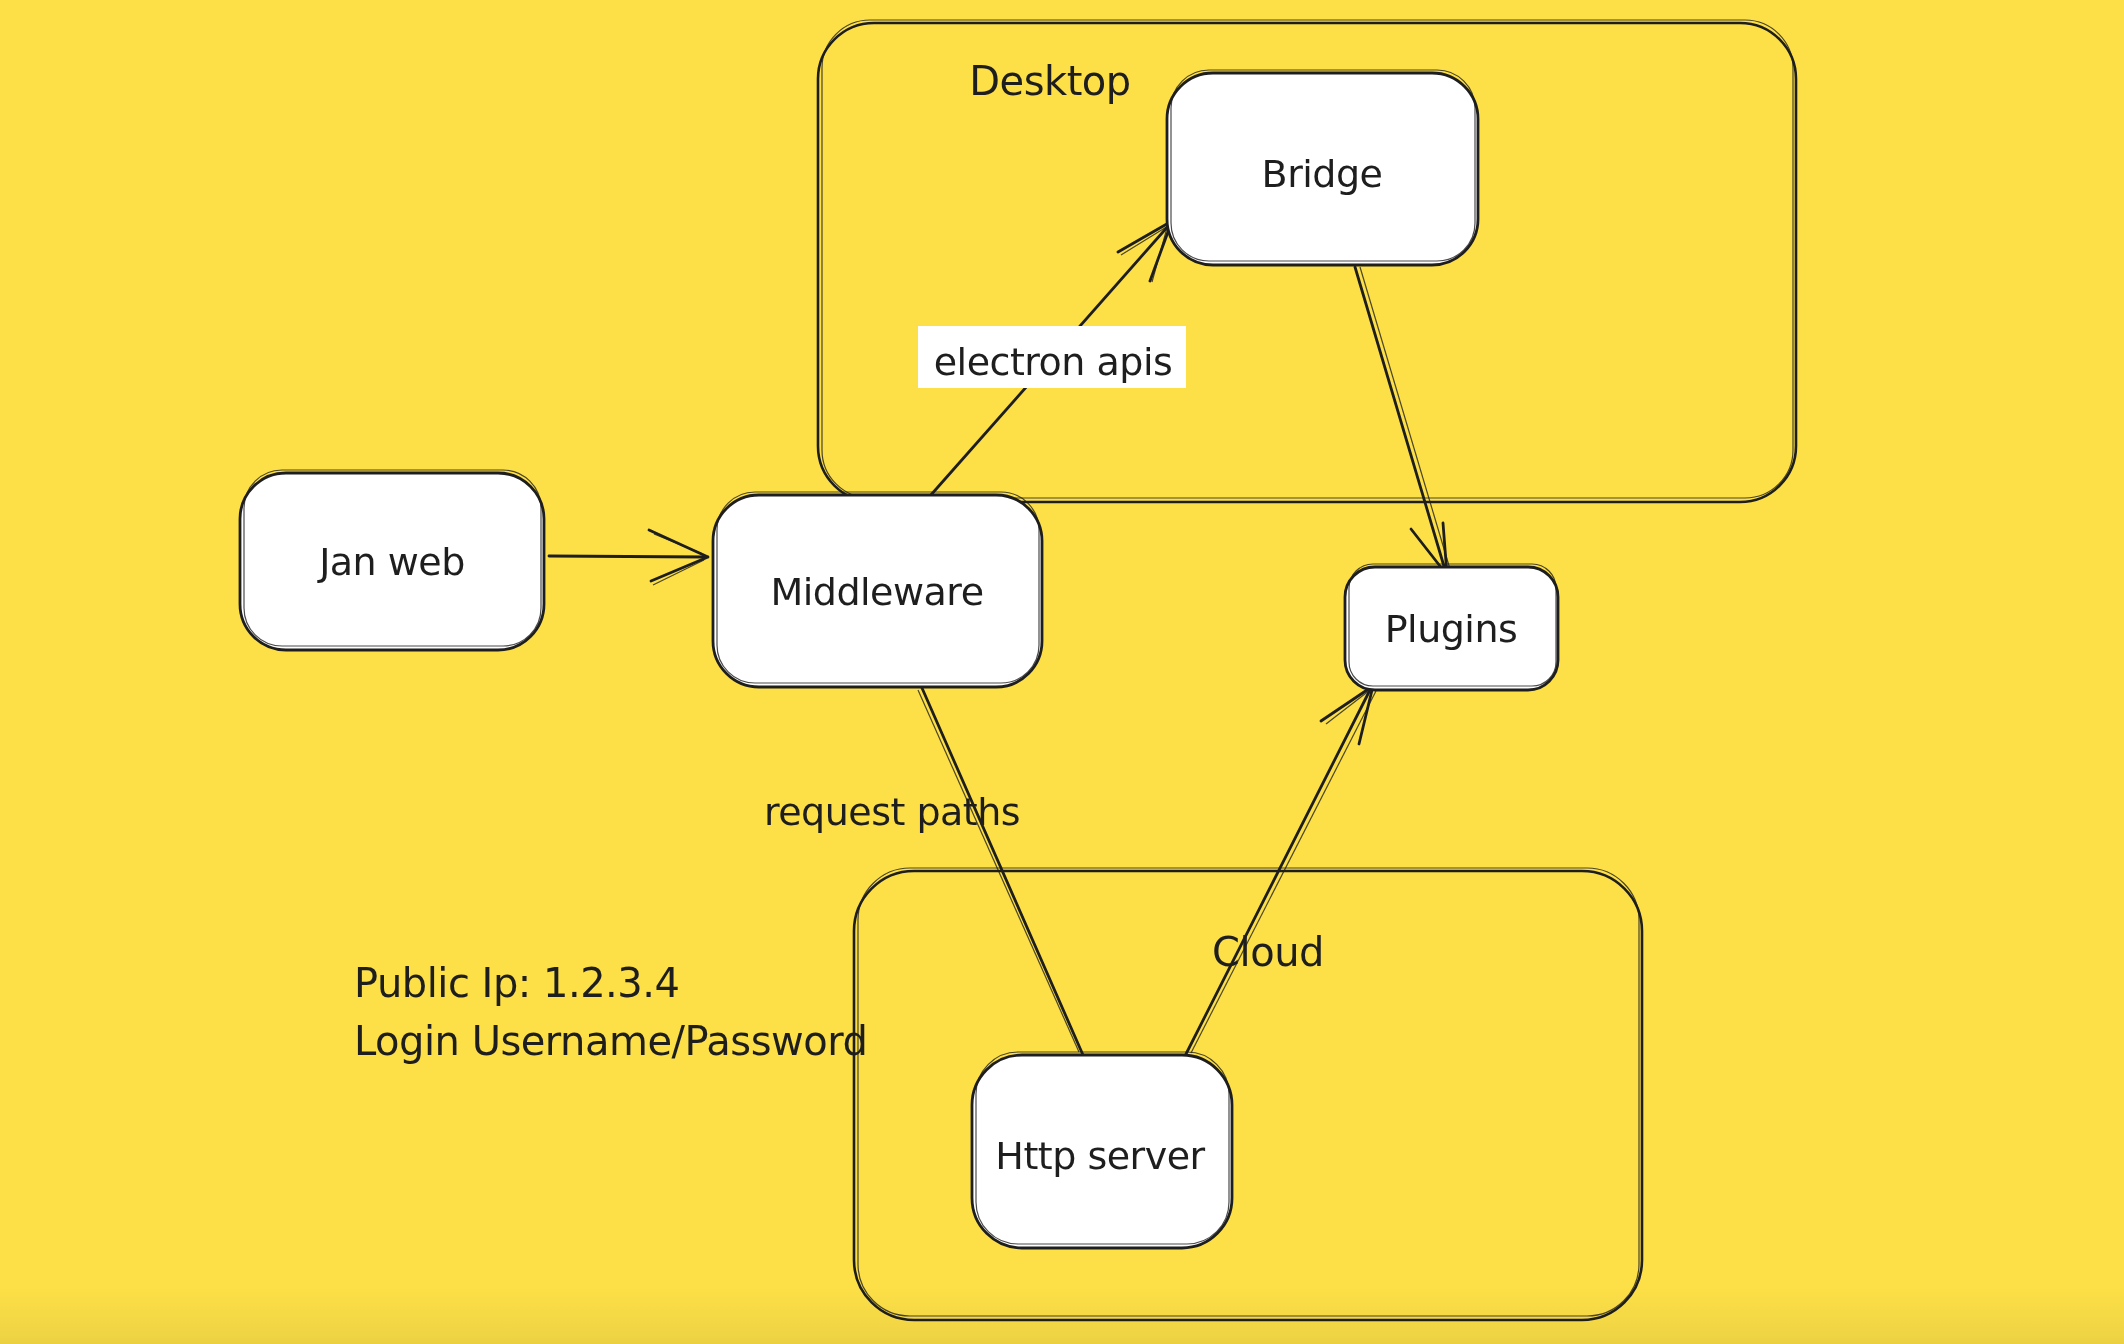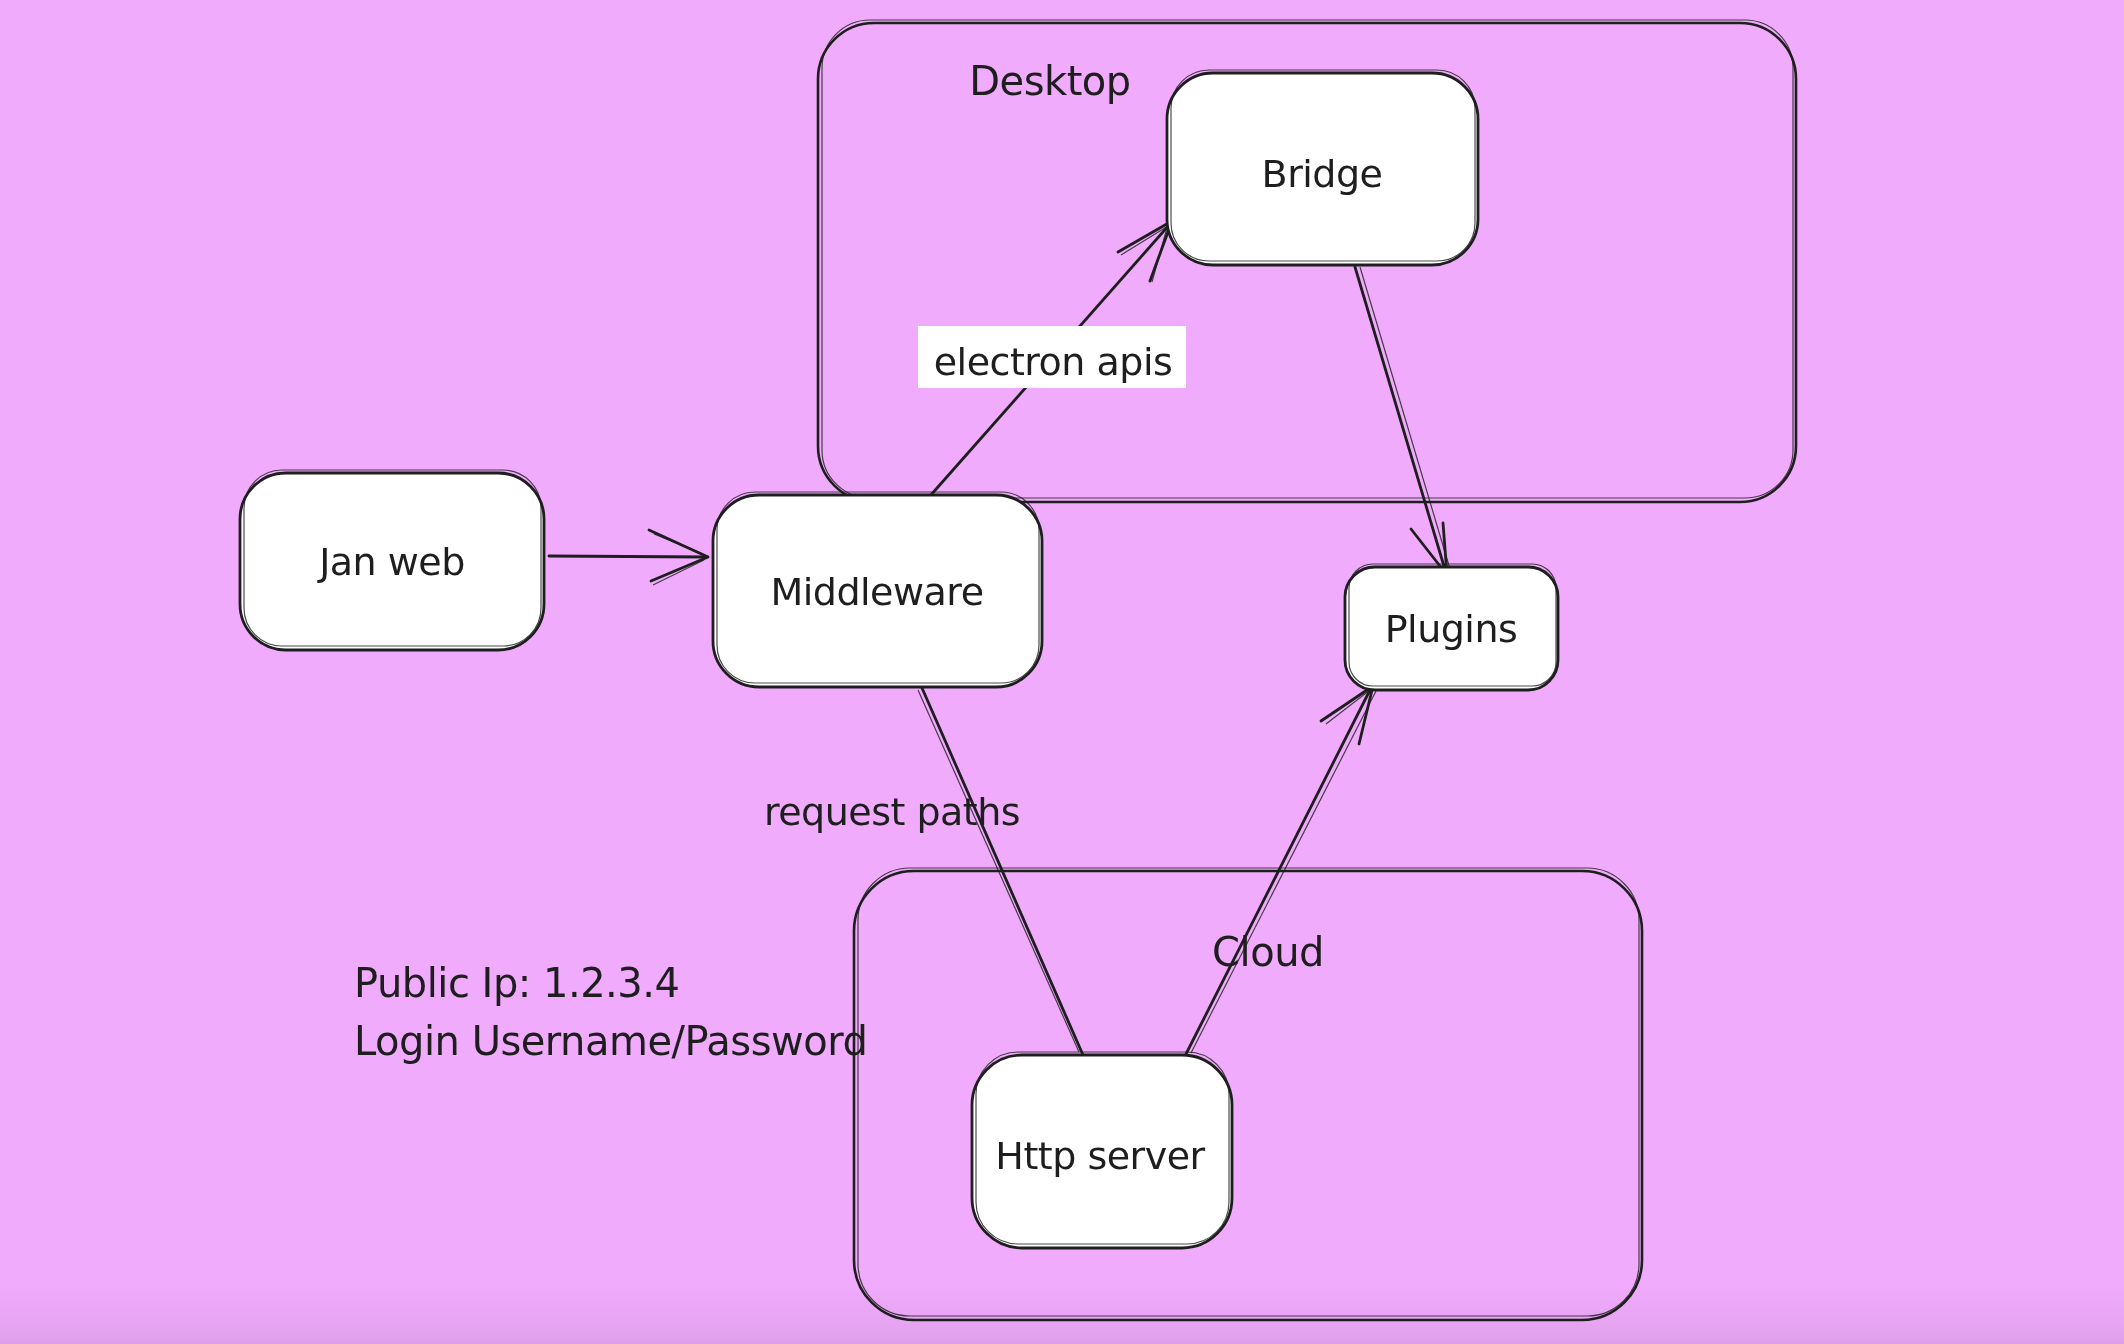--- a/index.html
+++ b/index.html
@@ -7,21 +7,21 @@
     padding: 0;
     width: 2124px;
     height: 1344px;
     background: #ffffff;
     overflow: hidden;
   }
   .stage {
     position: relative;
     width: 2124px;
     height: 1344px;
-    background: #f0abfc;
+    background: #fde047;
   }
   svg.diagram {
     position: absolute;
     left: 0;
     top: 0;
     display: block;
   }
   
   .ink {
     stroke: #1e1e1e;

